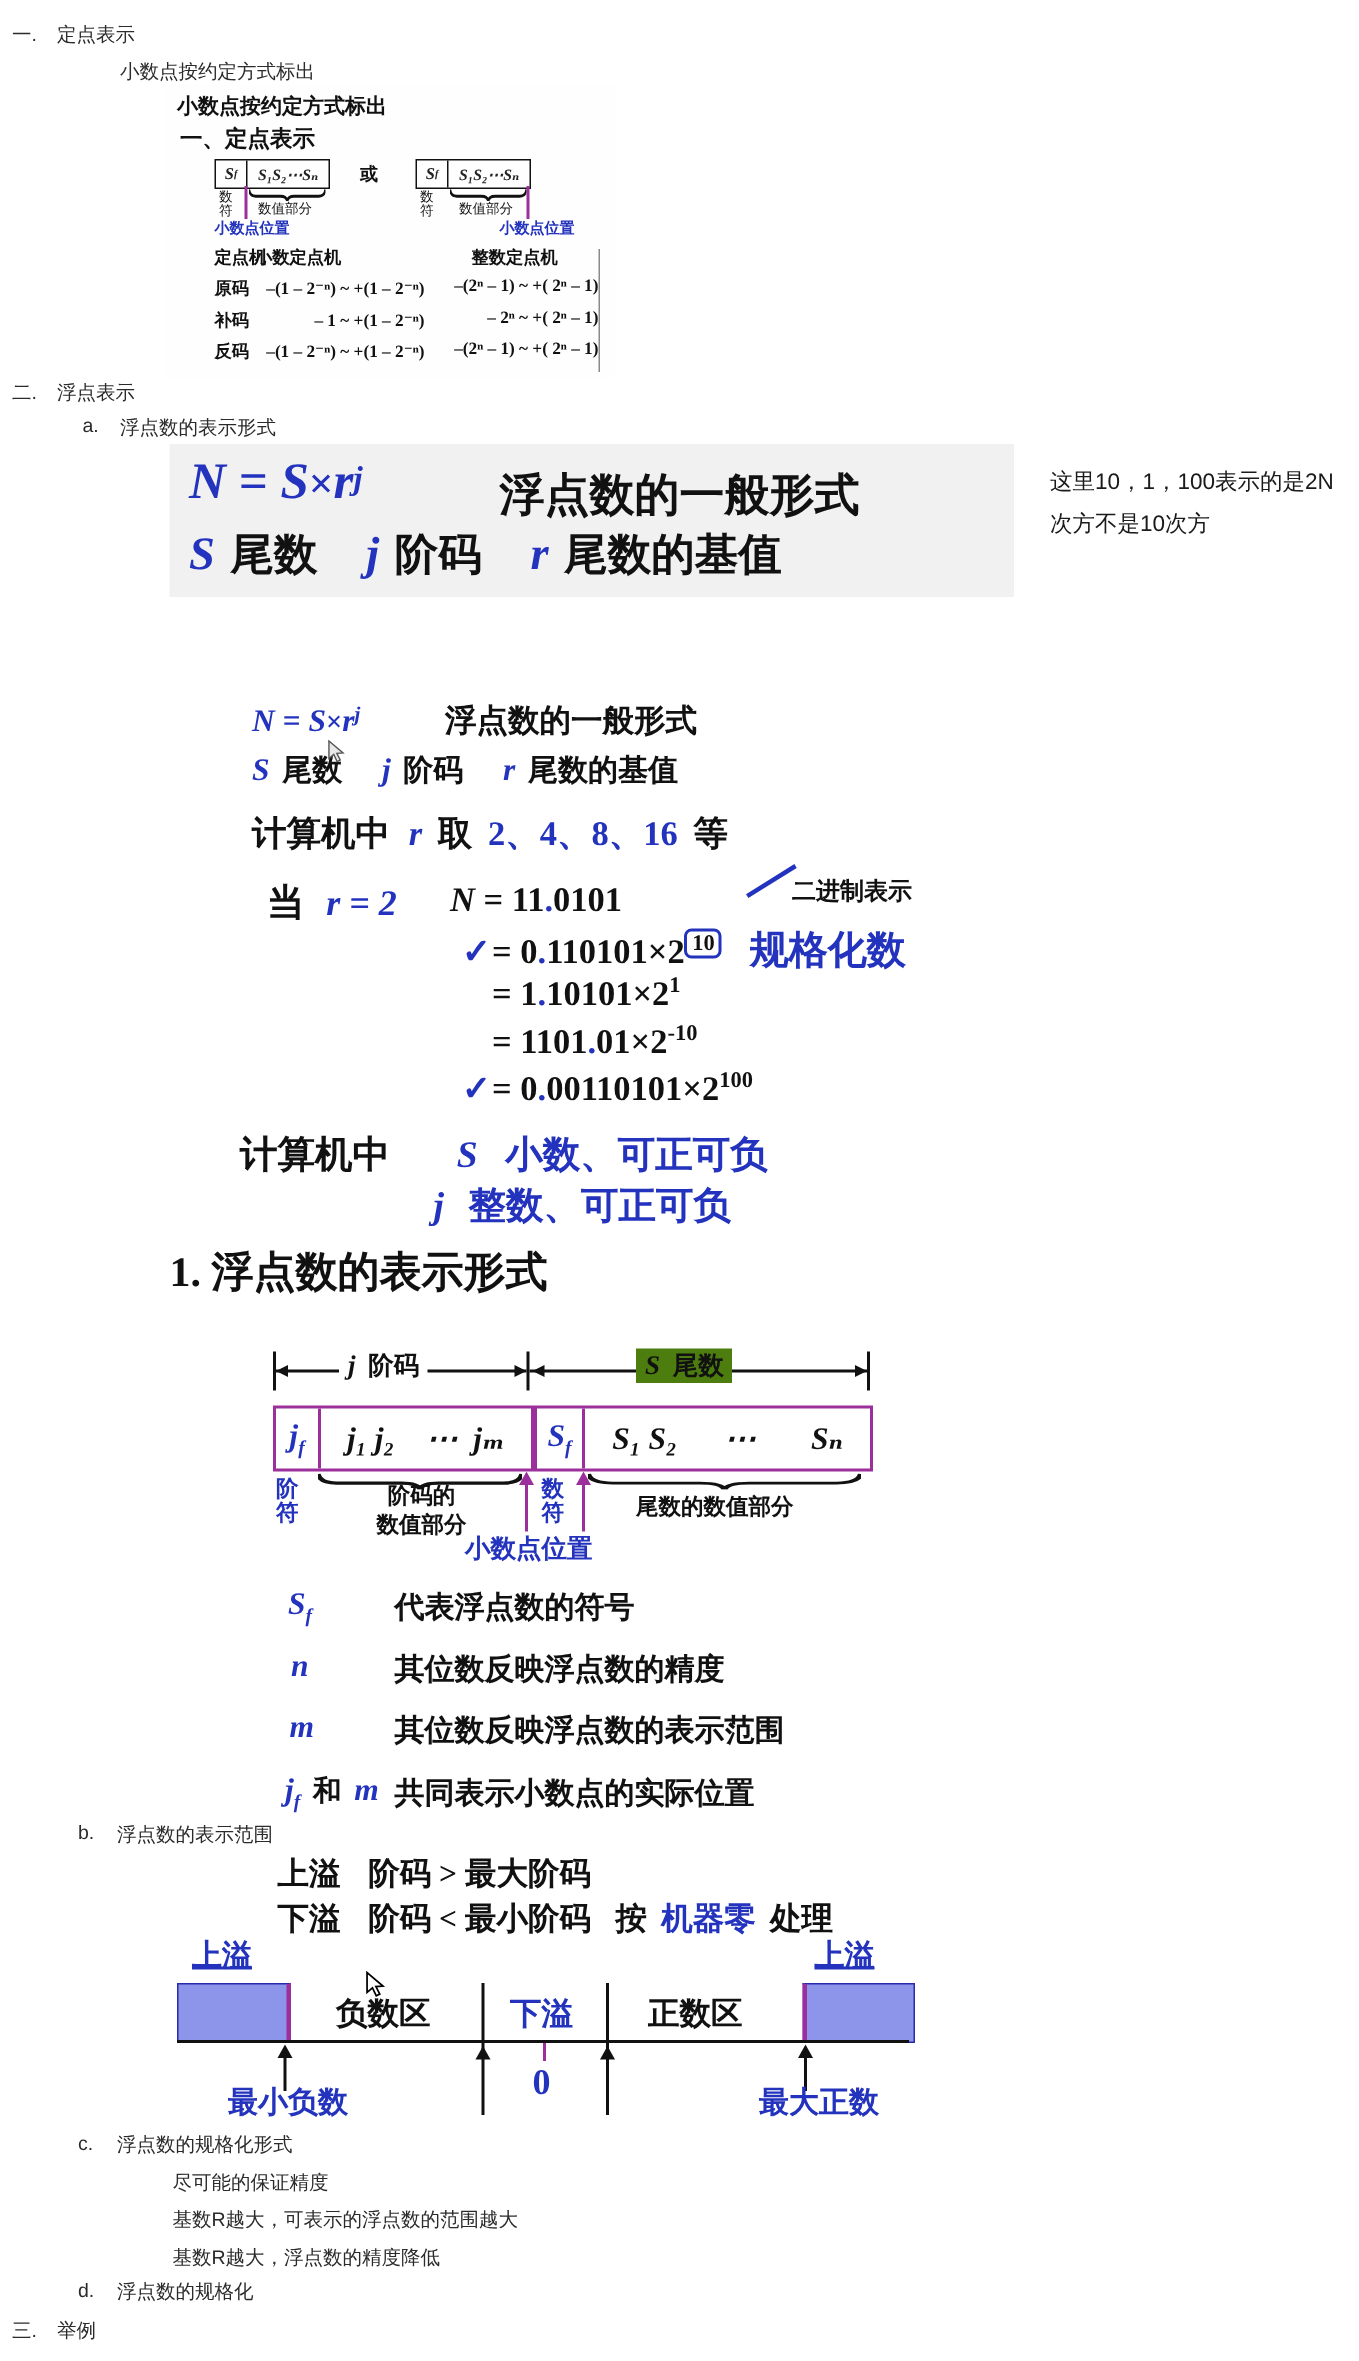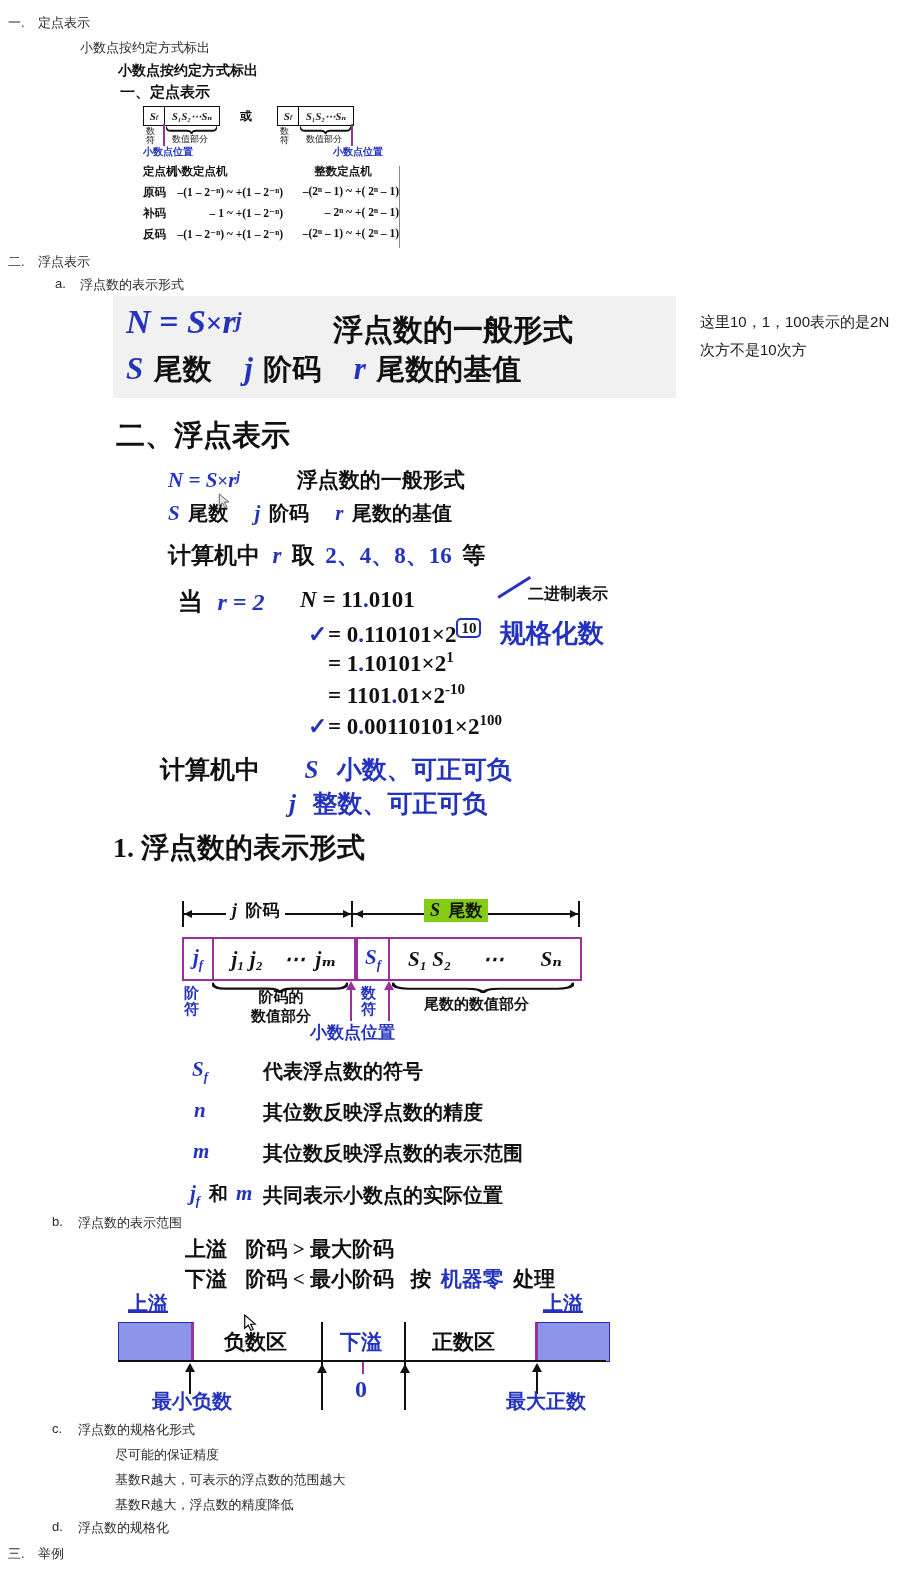--- a/index.html
+++ b/index.html
@@ -115,21 +115,20 @@
       <span class="ser b i blue" style="font-size:31px;margin-left:28px">j</span>
       <span class="ser b" style="font-size:29px;color:#111;margin-left:6px">阶码</span>
       <span class="ser b i blue" style="font-size:31px;margin-left:28px">r</span>
       <span class="ser b" style="font-size:29px;color:#111;margin-left:6px">尾数的基值</span>
     </div>
   </div>
 
   <div class="abs" style="left:700px;top:308px;width:192px;font-size:15px;line-height:28px;color:#1a1a1a">这里10，1，100表示的是2N次方不是10次方</div>
 
   <div class="abs" style="left:0;top:405px;width:906px;height:805px;">
-    <span class="abs ser b nw" style="left:116px;top:11px;font-size:29px;color:#111">二、浮点表示</span>
 
     <div class="abs nw" style="left:168px;top:61px">
       <span class="ser b i blue" style="font-size:21px">N = S</span><span class="ser b blue" style="font-size:19px">×</span><span class="ser b i blue" style="font-size:21px">r</span><sup class="ser b i blue" style="font-size:14px">j</sup>
       <span class="ser b" style="font-size:21px;color:#111;margin-left:52px">浮点数的一般形式</span>
     </div>
 
     <div class="abs nw" style="left:168px;top:95px">
       <span class="ser b i blue" style="font-size:21px">S</span>
       <span class="ser b" style="font-size:20px;color:#111;margin-left:4px">尾数</span>
       <span class="ser b i blue" style="font-size:21px;margin-left:22px">j</span>
@@ -194,21 +193,21 @@
       <div class="abs" style="left:184px;top:20px;width:167px;height:1.5px;background:#111"></div>
       <div class="abs" style="left:353px;top:20px;width:225px;height:1.5px;background:#111"></div>
       <div class="abs ah-l" style="left:184px;top:17px"></div>
       <div class="abs ah-r" style="left:343px;top:17px"></div>
       <div class="abs ah-l" style="left:355px;top:17px"></div>
       <div class="abs ah-r" style="left:570px;top:17px"></div>
       <div class="abs nw" style="left:226px;top:6px;background:#fff;padding:0 6px">
         <span class="ser b i" style="font-size:18px;color:#111">j</span>
         <span class="ser b" style="font-size:17px;color:#111;margin-left:4px">阶码</span>
       </div>
-      <div class="abs nw" style="left:424px;top:6px;background:#84cc16;padding:0 6px">
+      <div class="abs nw" style="left:424px;top:6px;background:#4d7c0f;padding:0 6px">
         <span class="ser b i" style="font-size:18px;color:#111">S</span>
         <span class="ser b" style="font-size:17px;color:#111;margin-left:4px">尾数</span>
       </div>
 
       <div class="abs" style="left:182px;top:44px;width:170px;height:40px;border:2.5px solid #9b2f9b;display:flex">
         <div class="cell" style="width:28px;border-right:2.5px solid #9b2f9b">
           <span class="ser b i blue" style="font-size:21px"><span>j</span><sub>f</sub></span>
         </div>
         <div class="cell ser b i pre" style="flex:1;font-size:21px;color:#111"><span class="pre">j₁ j₂    ⋯  jₘ</span></div>
       </div>

